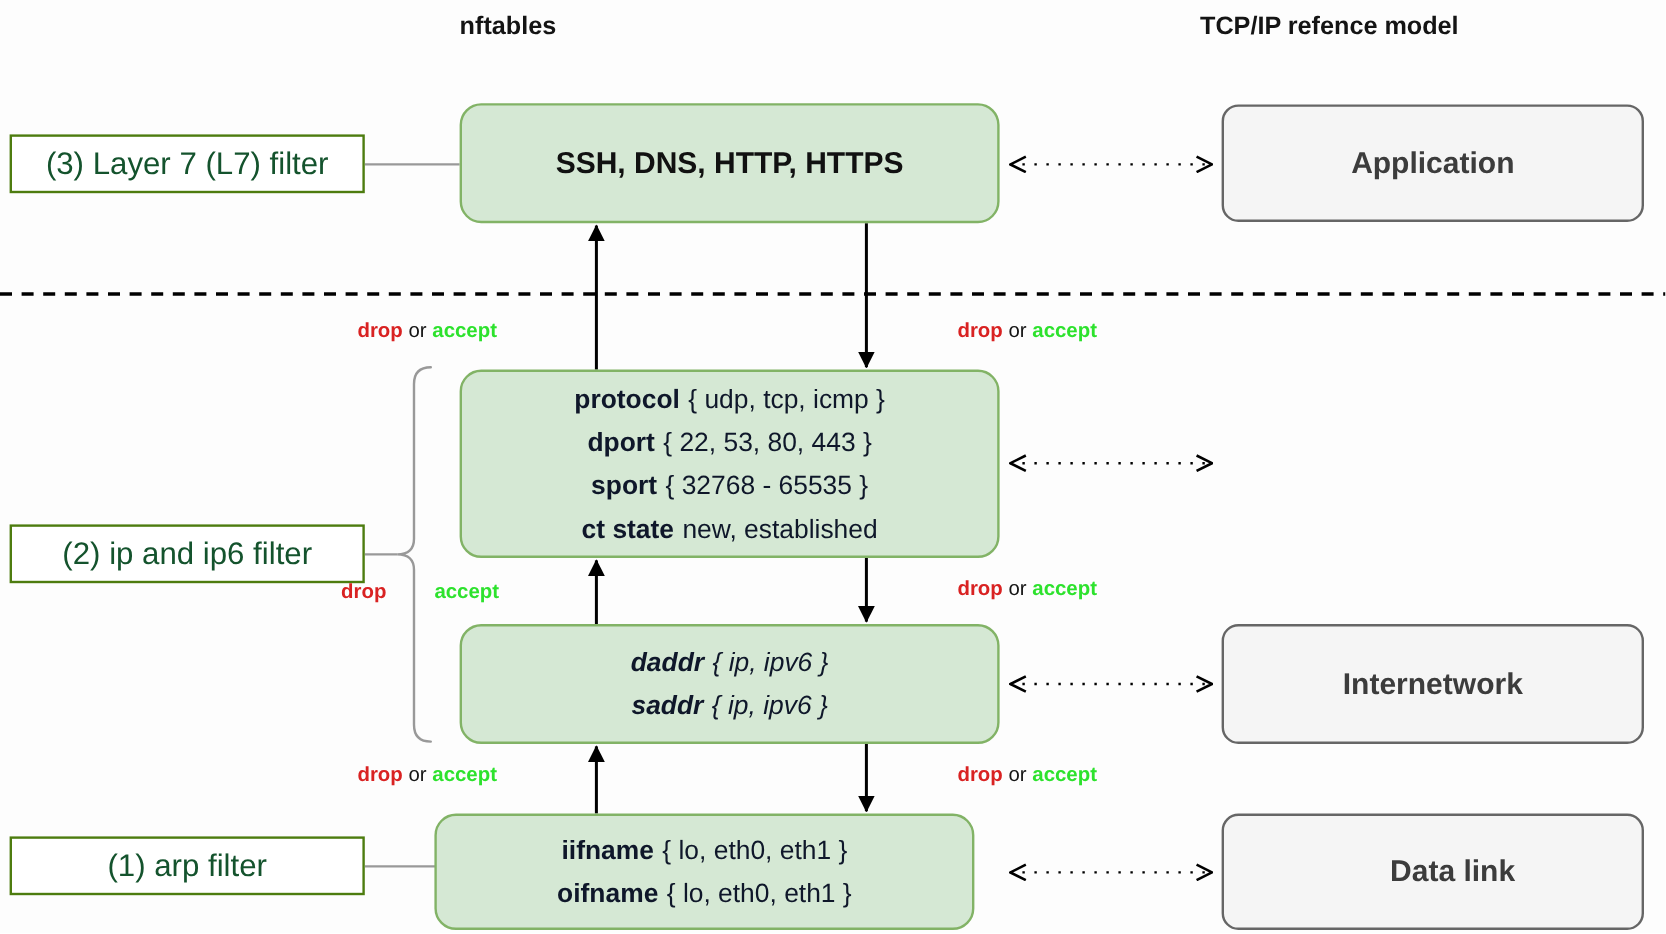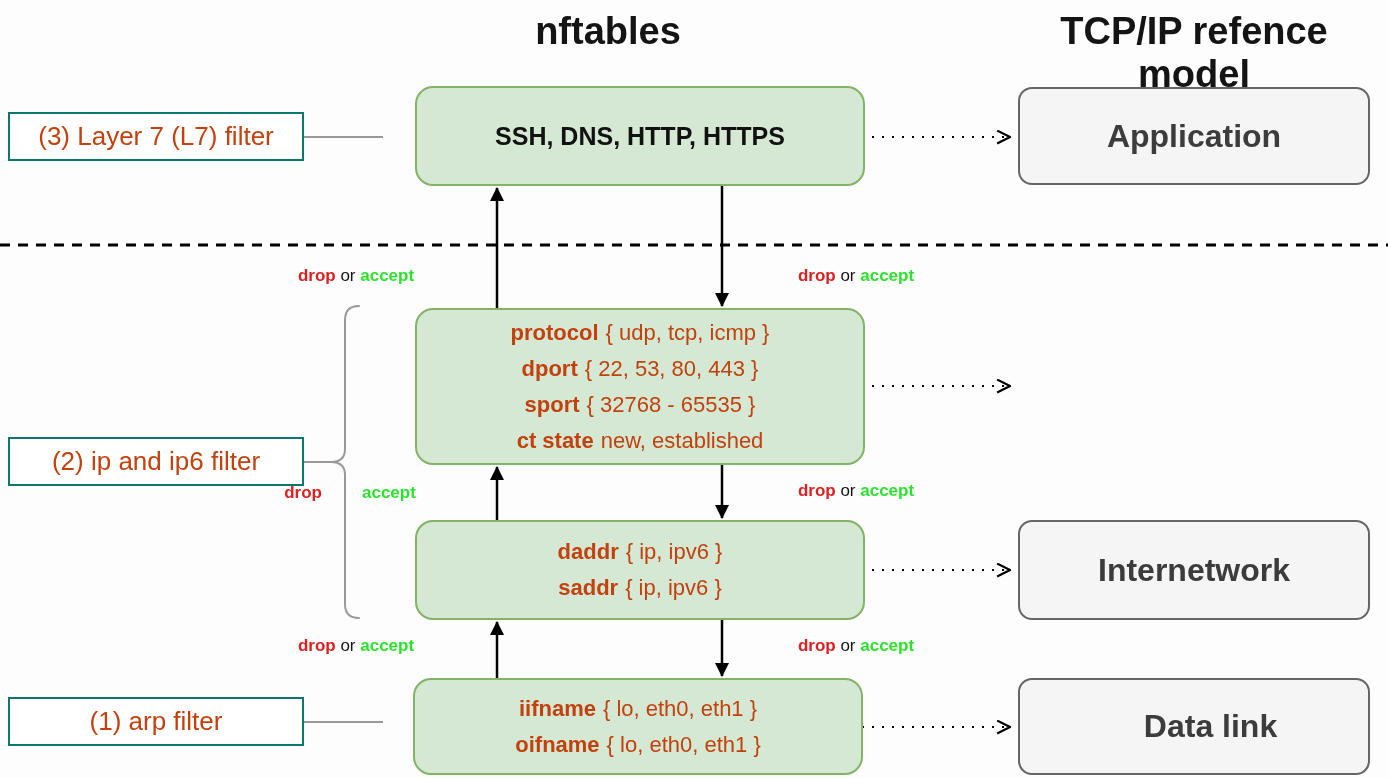--- a/index.html
+++ b/index.html
@@ -4,41 +4,40 @@
 <style>
   html, body { margin:0; padding:0; background:#ffffff; }
   .canvas {
     position:relative; width:1388px; height:778px; overflow:hidden;
     background:#fdfdfd;
     font-family:"Liberation Sans", sans-serif;
     color:#111;
   }
   .overlay { position:absolute; left:0; top:0; pointer-events:none; }
 
-  .title { position:absolute; font-size:38px; font-weight:bold; text-align:center; color:#141414; }
+  .title { position:absolute; font-size:21px; font-weight:bold; text-align:left; color:#141414; }
 
   .box { position:absolute; box-sizing:border-box; display:flex; flex-direction:column; justify-content:center; align-items:center; }
   .nft-box {
     background:var(--nft-box-fill, #d5e8d4);
     border:2px solid var(--nft-box-border, #82b366);
     border-radius:18px;
-    margin-left:32px;
   }
   .tcp-box {
     background:var(--tcp-box-fill, #f5f5f5);
     border:2px solid var(--tcp-box-border, #666666);
     border-radius:14px;
-    color:#3c3c3c; font-weight:bold; font-size:32px;
+    color:#3c3c3c; font-weight:bold; font-size:25px;
   }
   .label-box {
-    background:#ffffff; border:2px solid #0f766e;
+    background:#ffffff; border:2px solid #4d7c0f;
     display:flex; align-items:center; justify-content:center;
-    font-size:26px; color:#c2410c;
+    font-size:26px; color:#14532d;
   }
-  .rule-line { font-size:22px; line-height:36px; color:#c2410c; white-space:nowrap; }
+  .rule-line { font-size:22px; line-height:36px; color:#0f172a; white-space:nowrap; }
   .rule-line .k { font-weight:bold; }
   .rule-line .v { margin-left:7px; }
   .l7-text { font-size:25px; font-weight:bold; line-height:30px; }
 
   .decision { position:absolute; font-size:17px; font-weight:bold; white-space:nowrap; text-align:center; }
   .decision .drop { color:var(--drop-red, #d92222); }
   .decision .accept { color:var(--accept-green, #2de22d); }
   .decision .or { font-weight:400; color:#141414; }
   .align-right { text-align:right; }
   .align-left { text-align:left; }
@@ -106,30 +105,30 @@
       <span class="k">dport</span><span class="v">{ 22, 53, 80, 443 }</span>
     </div>
     <div class="rule-line">
       <span class="k">sport</span><span class="v">{ 32768 - 65535 }</span>
     </div>
     <div class="rule-line">
       <span class="k">ct state</span><span class="v">new, established</span>
     </div>
   </div>
 
-  <div class="box nft-box" style="left:383px; top:520px; width:450px; height:100px;">
+  <div class="box nft-box" style="left:383px; top:520px; width:450px; height:100px;font-style:italic;">
     <div class="rule-line">
       <span class="k">daddr</span><span class="v">{ ip, ipv6 }</span>
     </div>
     <div class="rule-line">
       <span class="k">saddr</span><span class="v">{ ip, ipv6 }</span>
     </div>
   </div>
 
-  <div class="box nft-box" style="left:381px; top:678px; width:450px; height:97px;">
+  <div class="box nft-box" style="left:362px; top:678px; width:450px; height:97px;">
     <div class="rule-line">
       <span class="k">iifname</span><span class="v">{ lo, eth0, eth1 }</span>
     </div>
     <div class="rule-line">
       <span class="k">oifname</span><span class="v">{ lo, eth0, eth1 }</span>
     </div>
   </div>
 
   <div class="box tcp-box" style="left:1018px; top:87px; width:352px; height:98px;">
     <span>Application</span>

